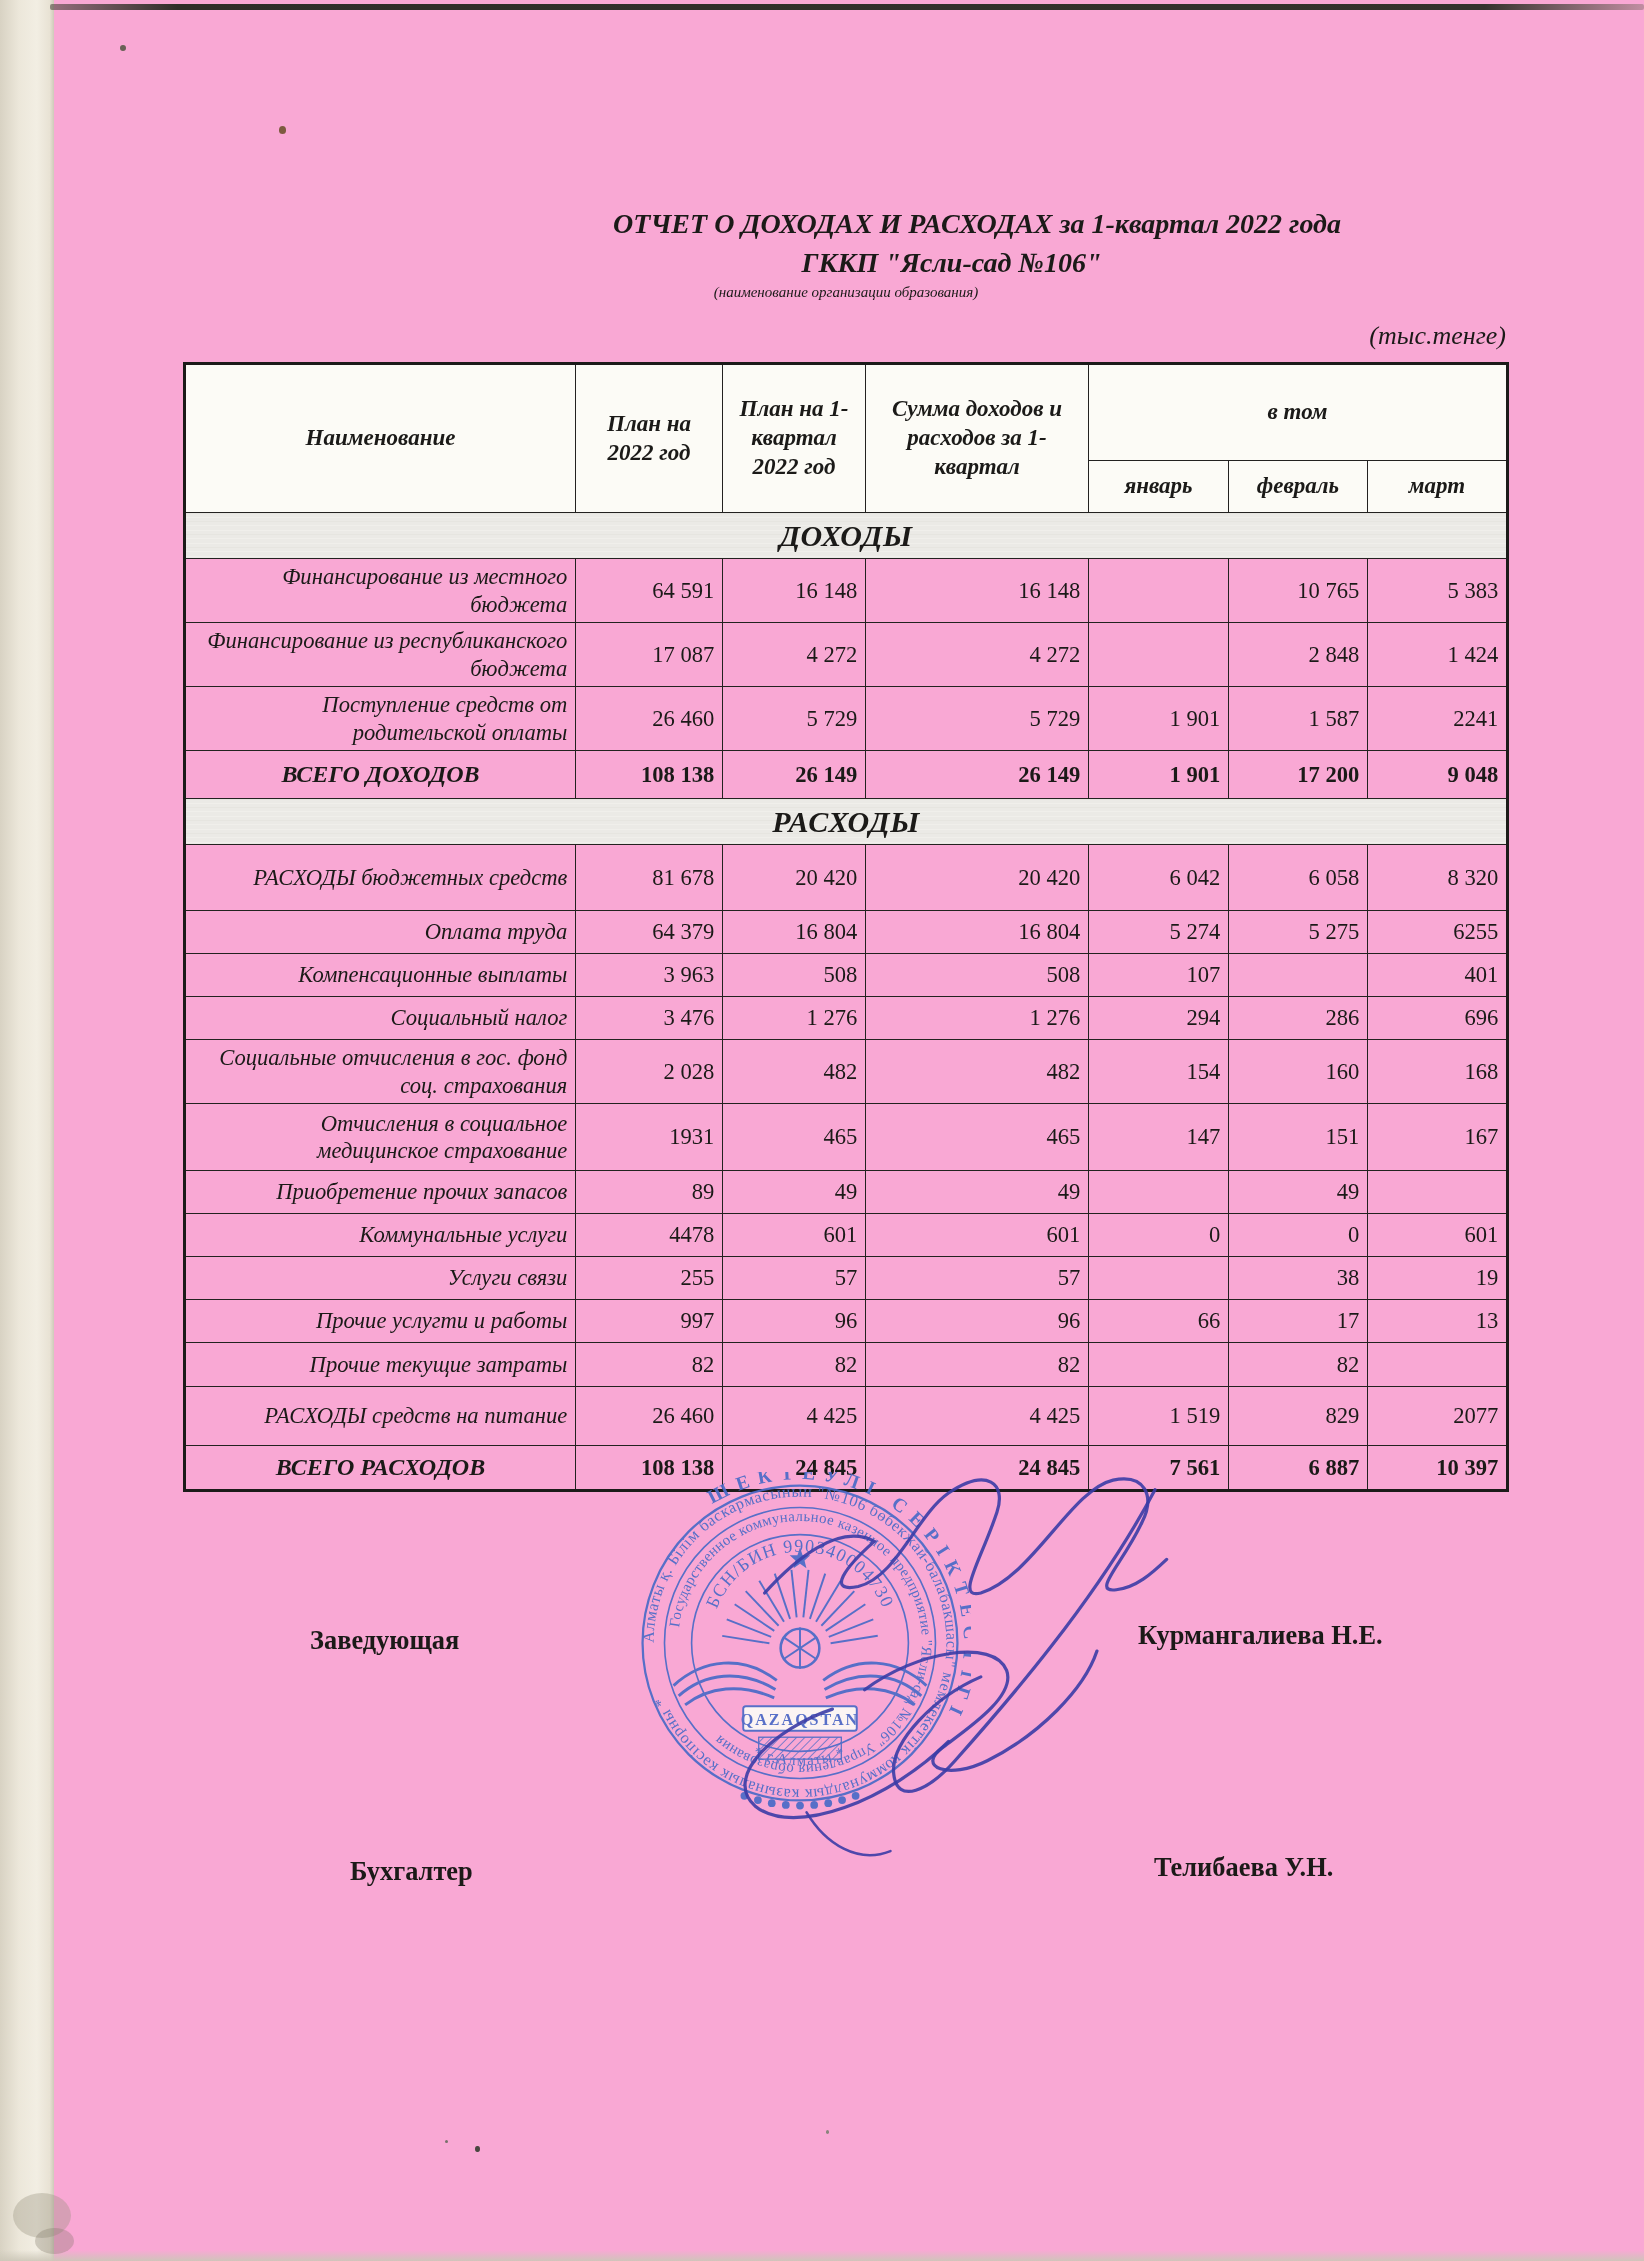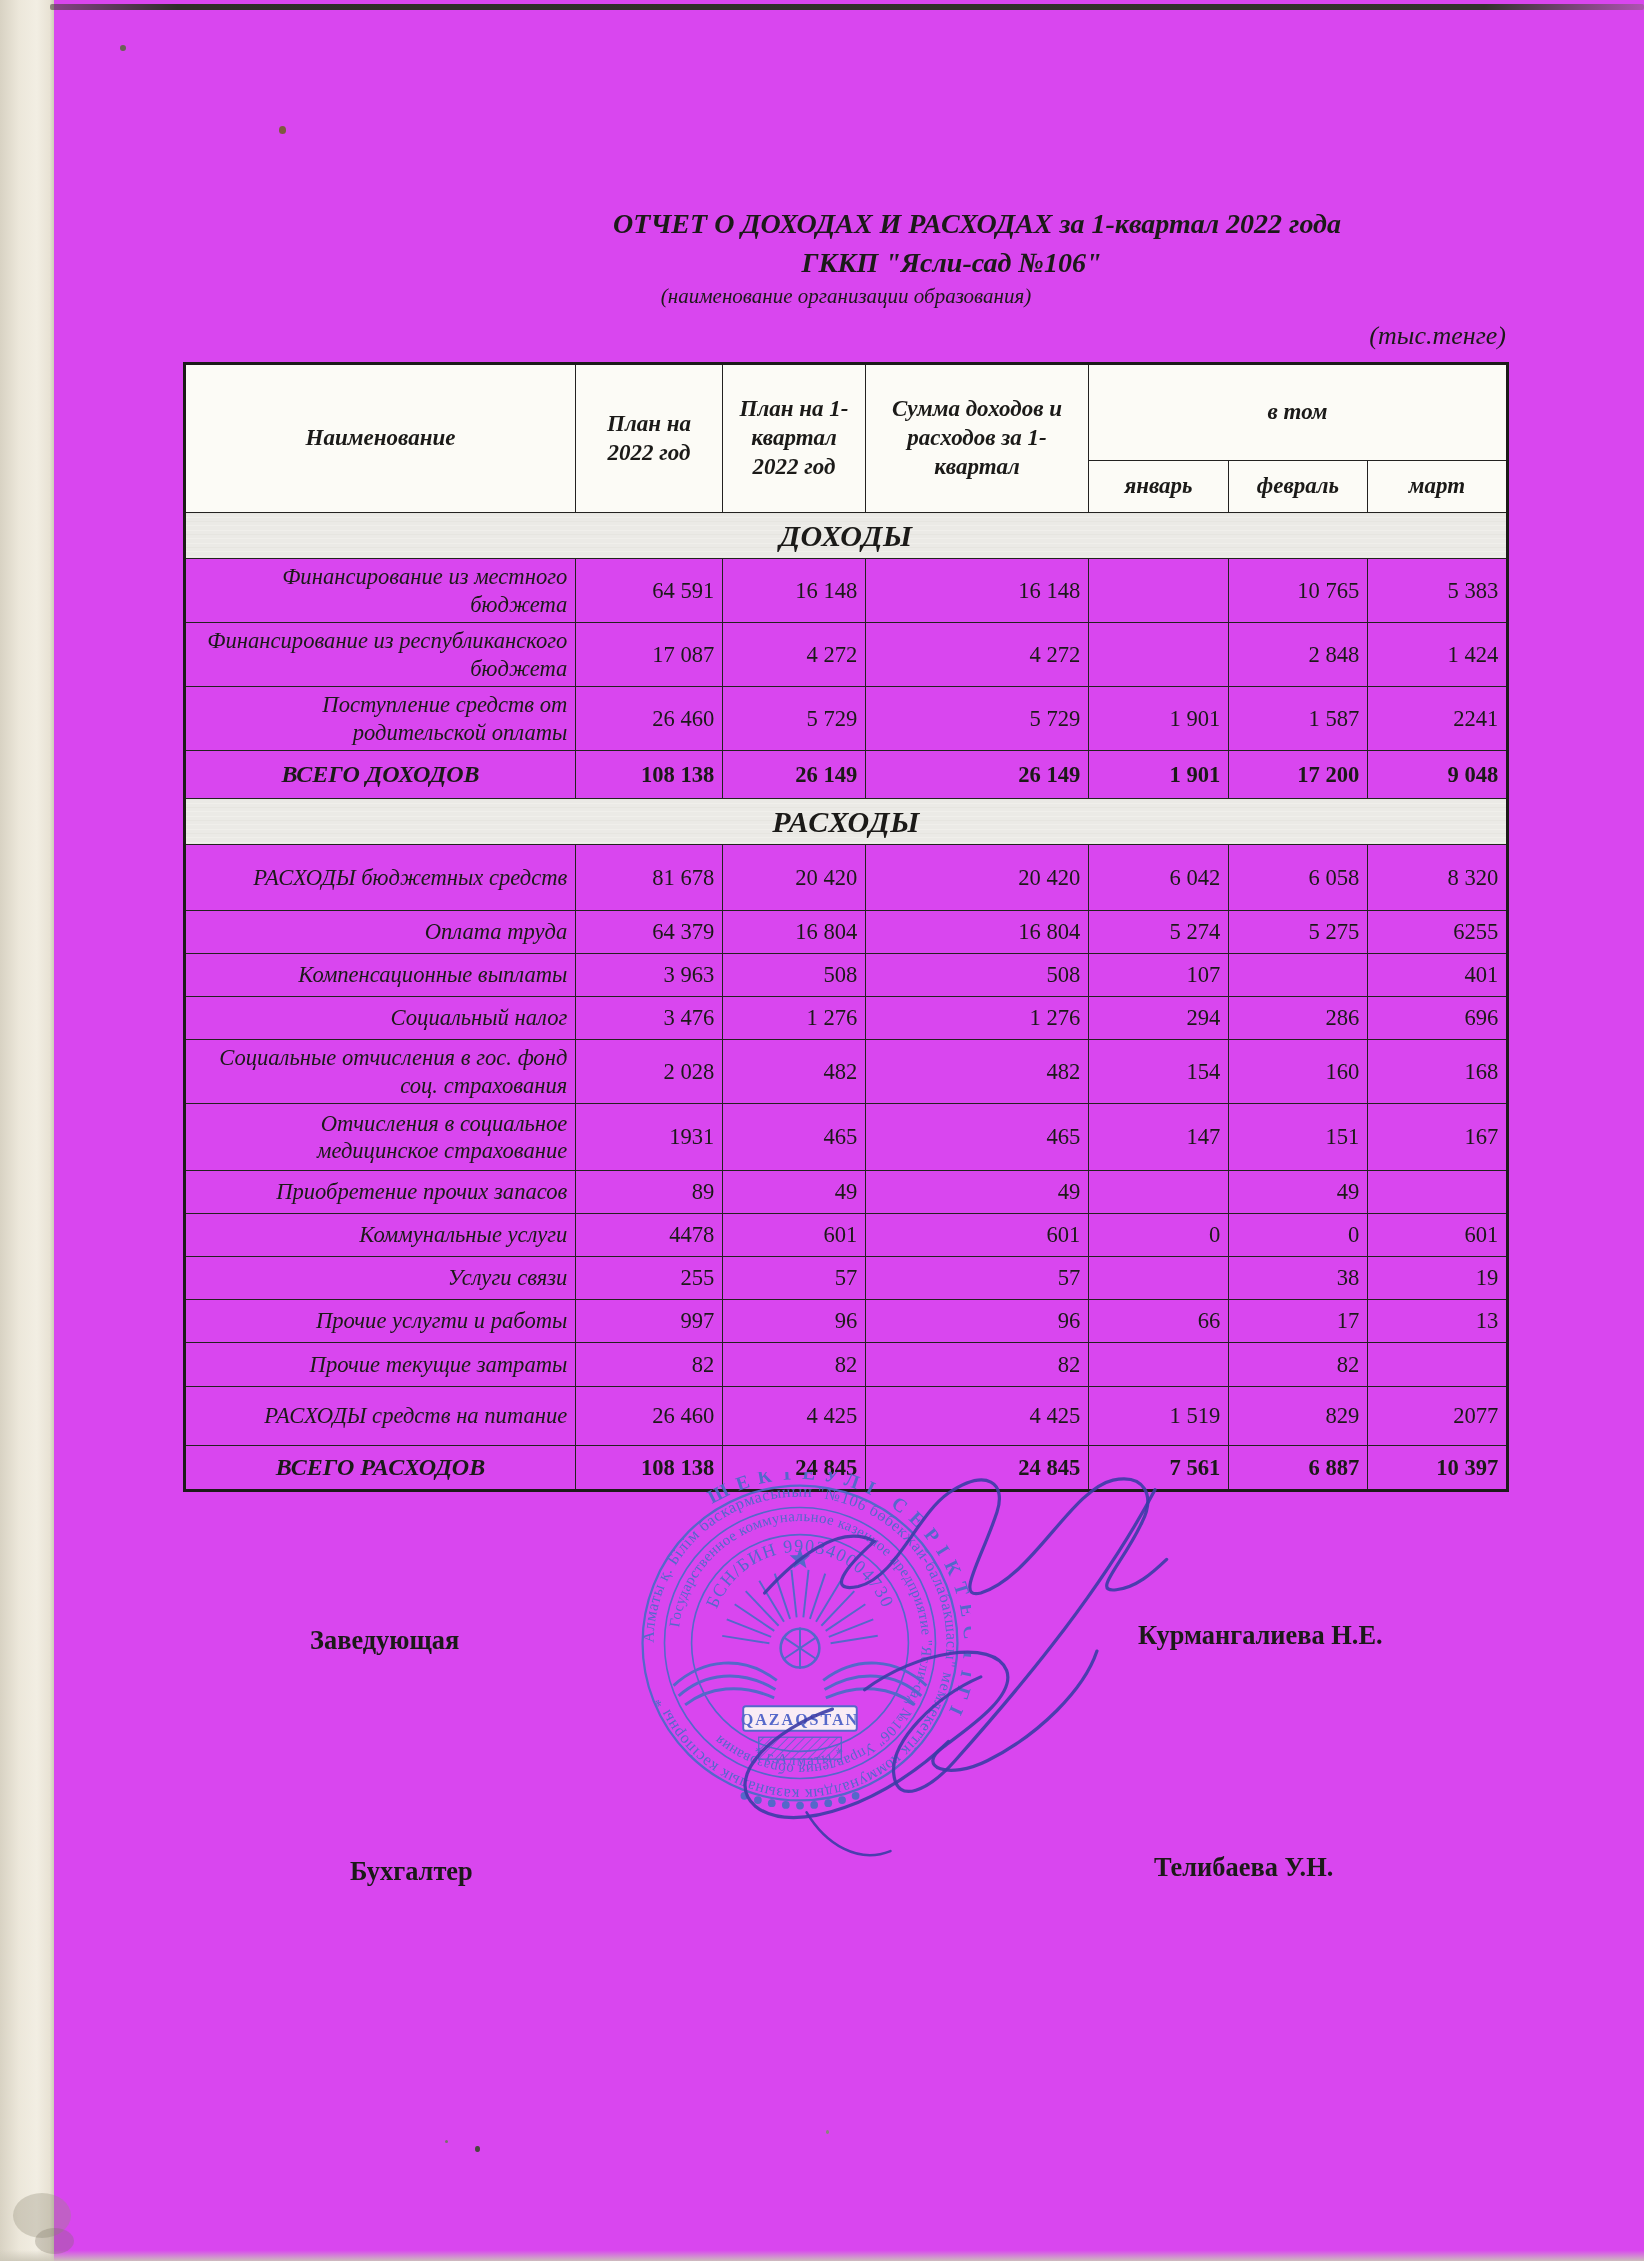--- a/index.html
+++ b/index.html
@@ -1,33 +1,33 @@
 <!DOCTYPE html>
 <html style="--stamp-blue: #4a6bc7; --ink-blue: #3b3ca6;font-size:10.3px"><head>
 <meta charset="utf-8">
 <style>
   html,body{margin:0;padding:0;background:#ffffff;}
-  #page{position:relative;width:1645px;height:2261px;background:#d946ef;overflow:hidden;
+  #page{position:relative;width:1645px;height:2261px;background:#f9a8d4;overflow:hidden;
         font-family:"Liberation Serif","DejaVu Serif",serif;color:#1b1a18;}
 
   
   .left-strip{position:absolute;left:0;top:0;width:54px;height:2261px;
     background:linear-gradient(90deg,#d8d2c3,#ece7da 35%,#f2eee3 68%,#e8e2d4 92%,#cfc9ba);}
   .top-line{position:absolute;left:50px;top:3.9px;width:1594px;height:5.8px;border-radius:1.9px;
     background:linear-gradient(90deg,rgba(70,64,54,.55),#2f2d28 8%,#34322c 90%,rgba(110,103,86,.4));}
   .bottom-strip{position:absolute;left:0;top:2250px;width:1645px;height:11.6px;
     background:linear-gradient(180deg,rgba(201,196,182,0),#ccc7b8);}
   .smudge{position:absolute;border-radius:50%;}
   .speck{position:absolute;border-radius:50%;}
 
   
   .t-line{position:absolute;font-style:italic;font-weight:bold;white-space:nowrap;text-align:center;}
   #title1{left:387px;top:208px;width:1180px;font-size:28px;}
   #title2{left:387px;top:247px;width:1129px;font-size:28px;}
-  #title3{left:387px;top:284px;width:918px;font-size:21px;font-weight:normal;}
+  #title3{left:387px;top:284px;width:918px;font-size:15px;font-weight:normal;}
   #units{position:absolute;left:1161px;top:321px;width:345px;font-size:26px;font-style:italic;text-align:right;}
 
   
   #rpt{position:absolute;left:183px;top:362px;width:1322px;border-collapse:collapse;table-layout:fixed;
        font-size:22.6px;}
   #rpt th,#rpt td{border:1.3px solid #232220;padding:0 7.7px;overflow:hidden;}
   #rpt td{border-top-width:1.9px;border-bottom-width:1.9px;}
   #rpt{border:3.2px solid #1c1b19;}
   #rpt thead th{font-style:italic;font-weight:bold;font-size:23px;text-align:center;vertical-align:middle;
        line-height:1.25;background:#fcfbf6;}

